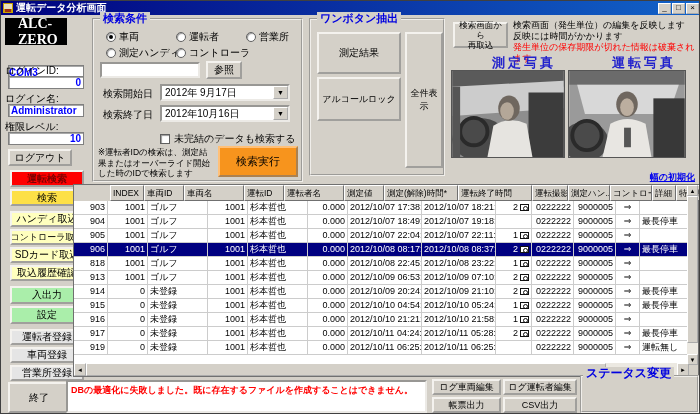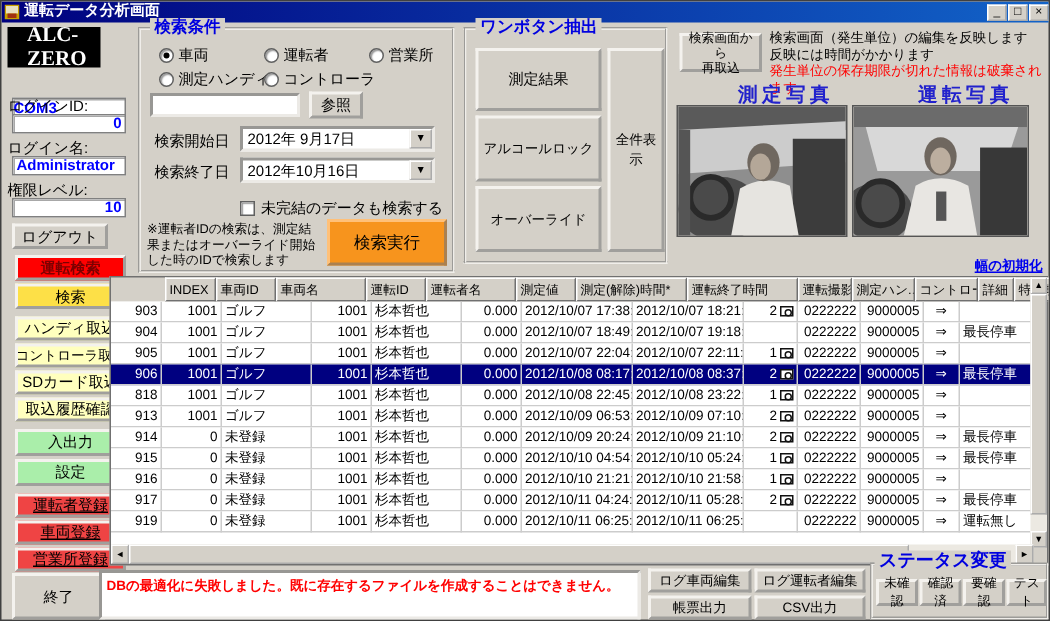--- a/index.html
+++ b/index.html
@@ -28,21 +28,21 @@
     color: #fff; display: flex; align-items: center; justify-content: center;
     font-family: "Liberation Serif", serif; font-weight: bold; font-size: 14px; letter-spacing: 0px; padding-left: 13px; }
   .valbox { position: absolute; background: #fff; border: 1px solid #808080; box-shadow: inset 1px 1px 0 #a8a8a8;
     display: flex; align-items: center; }
   .nav { position: absolute; left: 9px; width: 74px; border: 2px outset #f4f2ee; font-size: 10px;
     display: flex; align-items: center; justify-content: center; white-space: nowrap; overflow: hidden; }
   .nav-red { background: #ff0000; color: #7c0000; font-weight: bold; }
   .nav-cyan { background: #fde047; }
   .nav-yellow { background: #ffffbe; }
   .nav-green { background: #aaeeaa; }
-  .nav-pink { background: #ef4444; text-decoration: underline; }
+  .nav-pink { background: #e5e5e5; }
 
   
   .radio { position: absolute; display: flex; align-items: center; gap: 3px; font-size: 10px; white-space: nowrap; }
   .rdot { width: 10px; height: 10px; border-radius: 50%; background: #fff; border: 1px solid #606060;
     box-shadow: inset 1px 1px 1px #9a9a9a; position: relative; flex: 0 0 auto; }
   .radio.sel .rdot::after { content: ""; position: absolute; left: 2px; top: 2px; width: 4px; height: 4px;
     border-radius: 50%; background: #000; }
   .dd { position: absolute; height: 17px; background: #fff; border: 2px inset #eceae6; display: flex; align-items: center; }
   .dd-text { flex: 1; font-size: 10px; padding-left: 3px; white-space: nowrap; }
   .dd-btn { width: 15px; height: 100%; background: #d4d0c8; border: 1px outset #fff; font-size: 7px;
@@ -173,21 +173,20 @@
       <span>未完結のデータも検索する</span>
     </div>
     <div class="note" style="left:4px;top:127px;width:118px;">※運転者IDの検索は、測定結果またはオーバーライド開始した時のIDで検索します</div>
     <div class="exec" style="left:124px;top:126px;width:80px;height:31px;">検索実行</div>
   </div>
 
   <div class="group" style="left:308px;top:17px;width:136px;height:158px;">
     <div class="gtitle">ワンボタン抽出</div>
     <div class="b" style="position:absolute;left:6px;top:12px;width:84px;height:42px;">測定結果</div>
     <div class="b" style="position:absolute;left:6px;top:57px;width:84px;height:44px;font-size:9px;">アルコールロック</div>
-    <div class="b" style="position:absolute;left:6px;top:104px;width:84px;height:44px;font-size:9px;">オーバーライド</div>
     <div class="b" style="position:absolute;left:94px;top:12px;width:38px;height:136px;font-size:9px;">全件表示</div>
   </div>
 
   <div class="b" style="position:absolute;left:452px;top:21px;width:55px;height:26px;font-size:8.5px;line-height:10px;flex-direction:column;">
     <span>検索画面から</span>
     <span>再取込</span>
   </div>
   <div style="position:absolute;left:512px;top:19px;width:187px;font-size:9px;line-height:11px;">
     <div>検索画面（発生単位）の編集を反映します</div>
     <div>反映には時間がかかります</div>
@@ -419,21 +418,15 @@
   </div>
 
   <div class="msgbox">DBの最適化に失敗しました。既に存在するファイルを作成することはできません。</div>
   <div class="b" style="position:absolute;left:431px;top:378px;width:69px;height:16px;font-size:9px;">ログ車両編集</div>
   <div class="b" style="position:absolute;left:502px;top:378px;width:74px;height:16px;font-size:9px;">ログ運転者編集</div>
   <div class="b" style="position:absolute;left:431px;top:396px;width:69px;height:16px;font-size:9px;">帳票出力</div>
   <div class="b" style="position:absolute;left:502px;top:396px;width:74px;height:16px;font-size:9px;">CSV出力</div>
 
   <div class="group status-group" style="left:579px;top:374px;width:119px;height:38px;">
     <div class="gtitle" style="top:-10px;left:1px;">ステータス変更</div>
-    <div style="position:absolute;left:2px;top:9px;display:flex;gap:1px;">
-      <div class="b" style="width:28px;height:18px;font-size:8.5px;">未確認</div>
-      <div class="b" style="width:28px;height:18px;font-size:8.5px;">確認済</div>
-      <div class="b" style="width:28px;height:18px;font-size:8.5px;">要確認</div>
-      <div class="b" style="width:27px;height:18px;font-size:8.5px;">テスト</div>
-    </div>
   </div>
 
 </div>
 
 </body></html>

